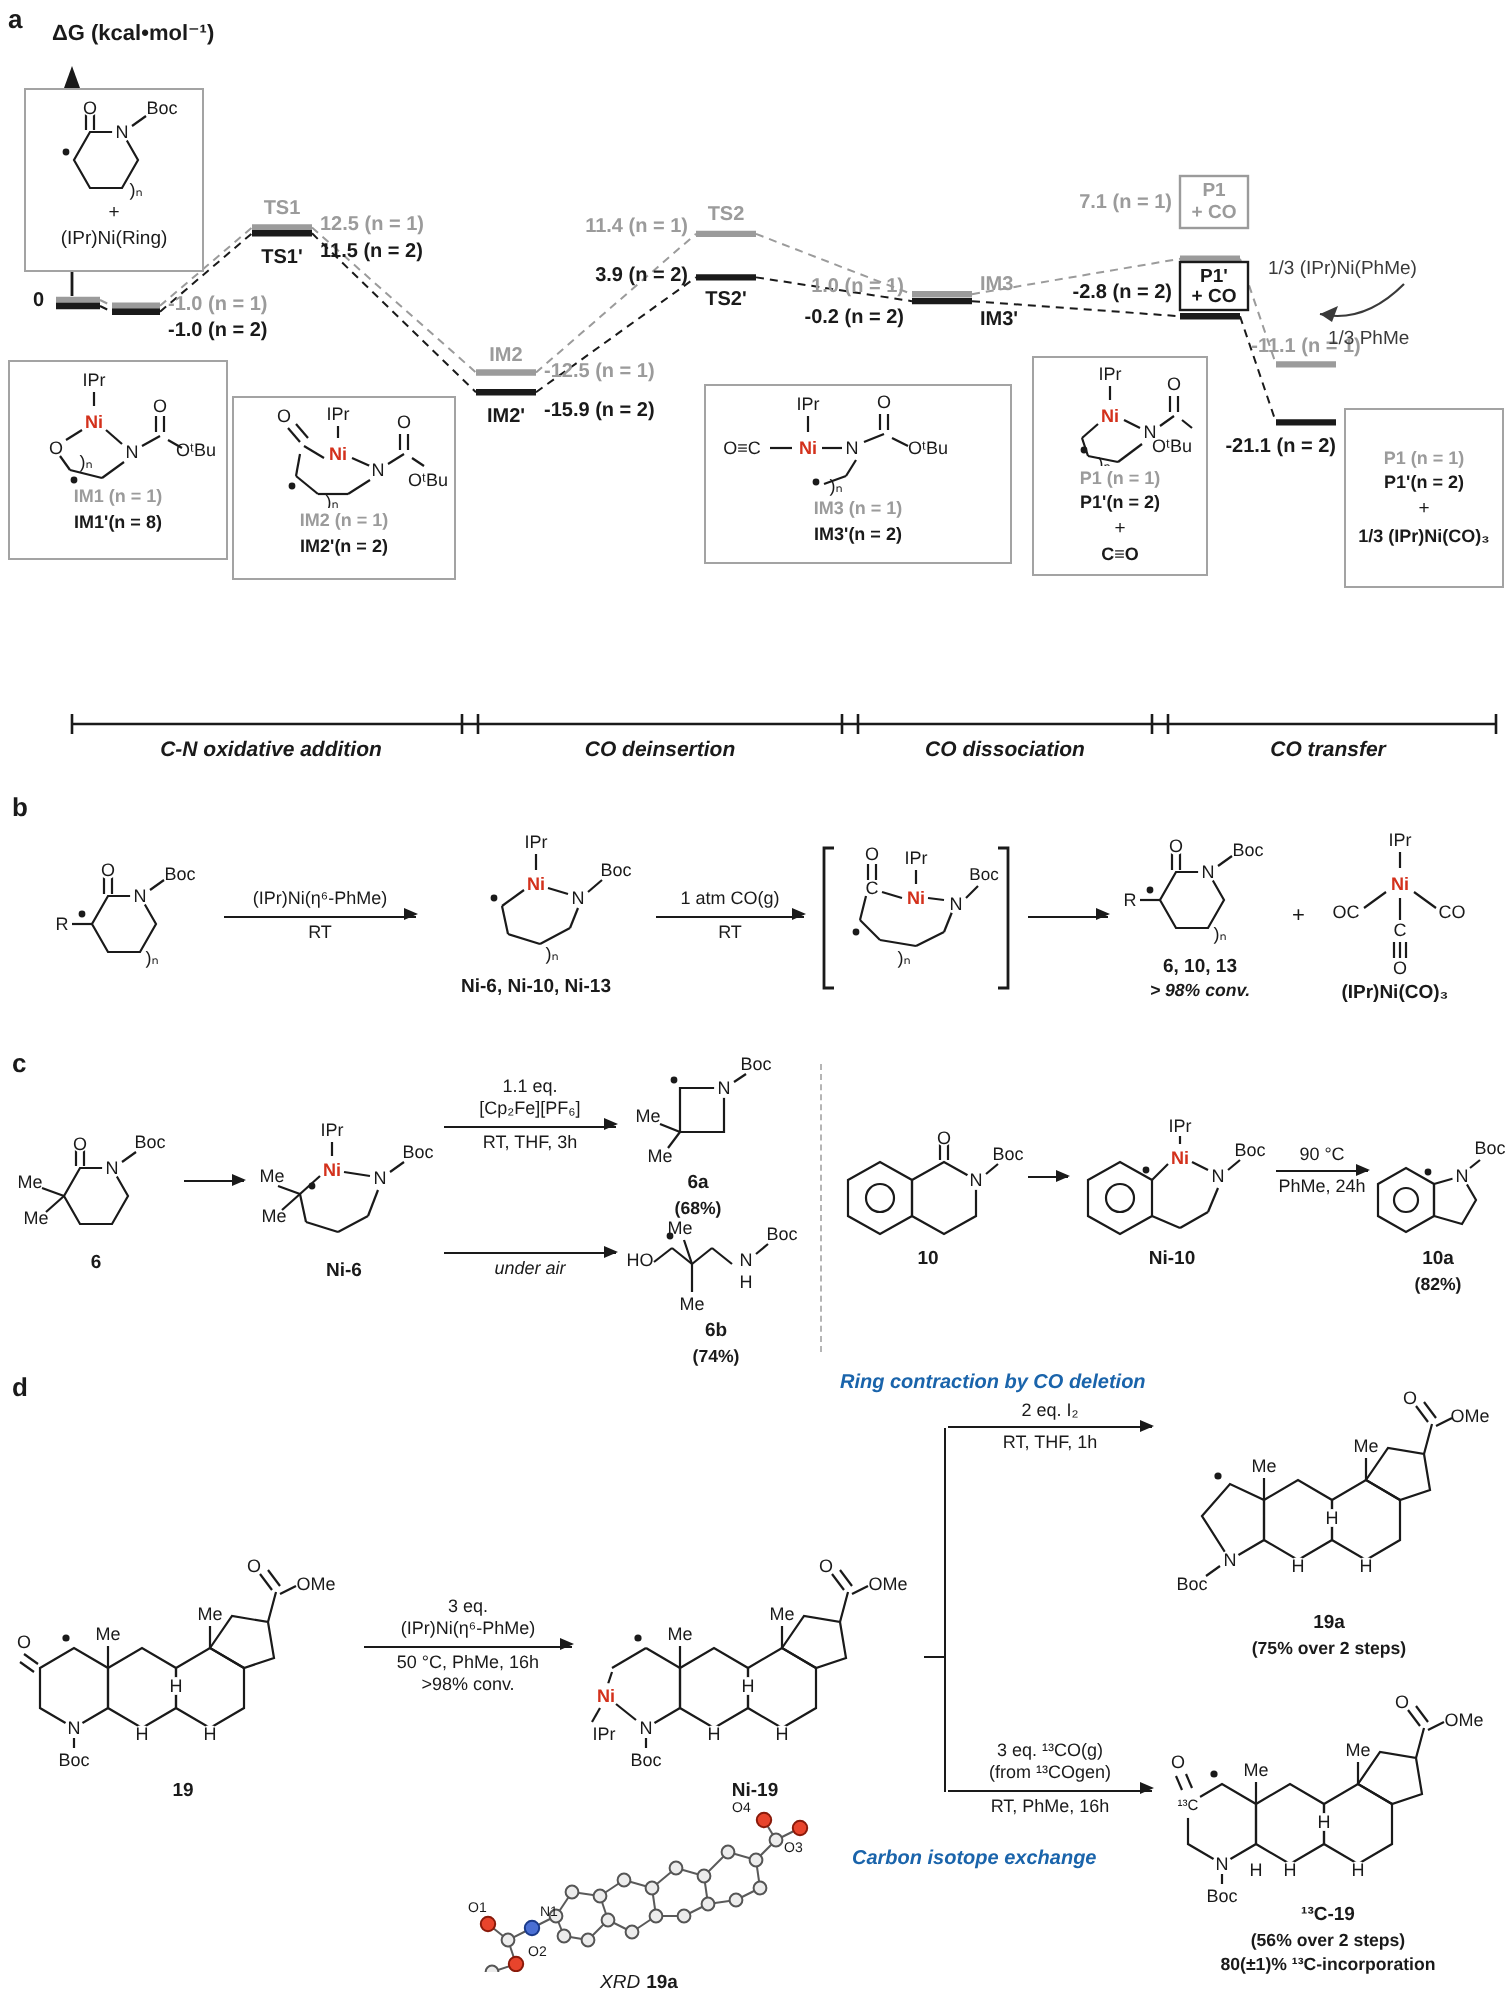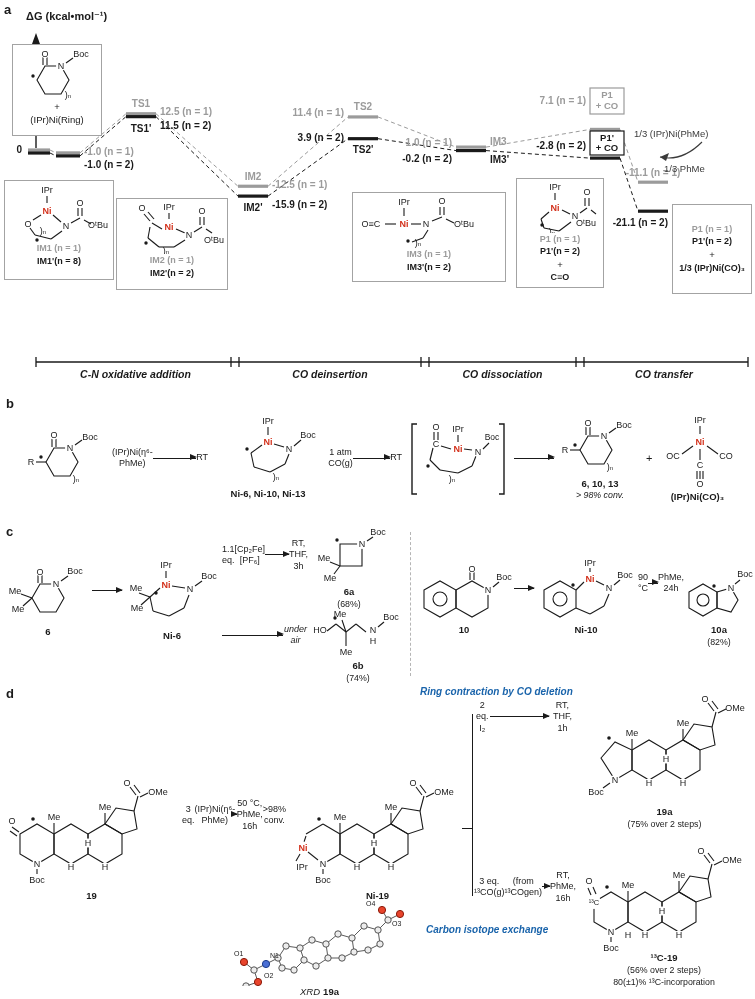--- a/index.html
+++ b/index.html
@@ -11,26 +11,26 @@
   .cap{font-size:9px;font-weight:bold;text-align:center;line-height:1.3}
   .capn{font-size:9.5px;text-align:center;line-height:1.3}
   .gray{color:#9b9b9b}
   svg{display:block}
   svg text{font-family:"Liberation Sans","DejaVu Sans",sans-serif}
   .bond{stroke:#1a1a1a;stroke-width:1.1;fill:none}
   .atom{font-size:9px;text-anchor:middle;fill:#1a1a1a}
   .red{fill:#d3311c;font-weight:bold}
   .abg{fill:#fff}
   .dot{fill:#1a1a1a}
-  .rxn{display:flex;flex-direction:row;align-items:center;justify-content:center;font-size:9px;line-height:1.25;text-align:center}
+  .rxn{display:flex;flex-direction:column;align-items:center;justify-content:center;font-size:9px;line-height:1.25;text-align:center}
   .shaft{position:relative;width:100%;height:0;border-top:1.3px solid #1a1a1a;margin:2px 0}
   .shaft:after{content:"";position:absolute;right:-1px;top:-4.3px;width:0;height:0;border-left:7px solid #1a1a1a;border-top:3.7px solid transparent;border-bottom:3.7px solid transparent}
   .block{display:flex;flex-direction:column;align-items:center}
   .slabel{font-size:9.5px;font-weight:bold;text-align:center;line-height:1.35}
-  .sub{font-size:8.8px;font-weight:normal}
+  .sub{font-size:8.8px;font-weight:bold}
   .it{font-style:italic}
   .blue{position:absolute;color:#1a64ab;font-weight:bold;font-style:italic;font-size:10px;}
   .dashv{position:absolute;border-left:1.5px dashed #b5b5b5}
   .flexrow{display:flex;align-items:center}
   .xb{stroke:#5a5a5a;stroke-width:1;fill:none}
   .xa{fill:#ececec;stroke:#555;stroke-width:1}
   .xo{fill:#e8442c;stroke:#8a1a0a;stroke-width:1}
   .xn{fill:#4a6fd4;stroke:#1a3a8a;stroke-width:1}
   .xlab{font-size:7px;fill:#1a1a1a}
   .splitline{position:absolute;border-left:1.3px solid #1a1a1a}

